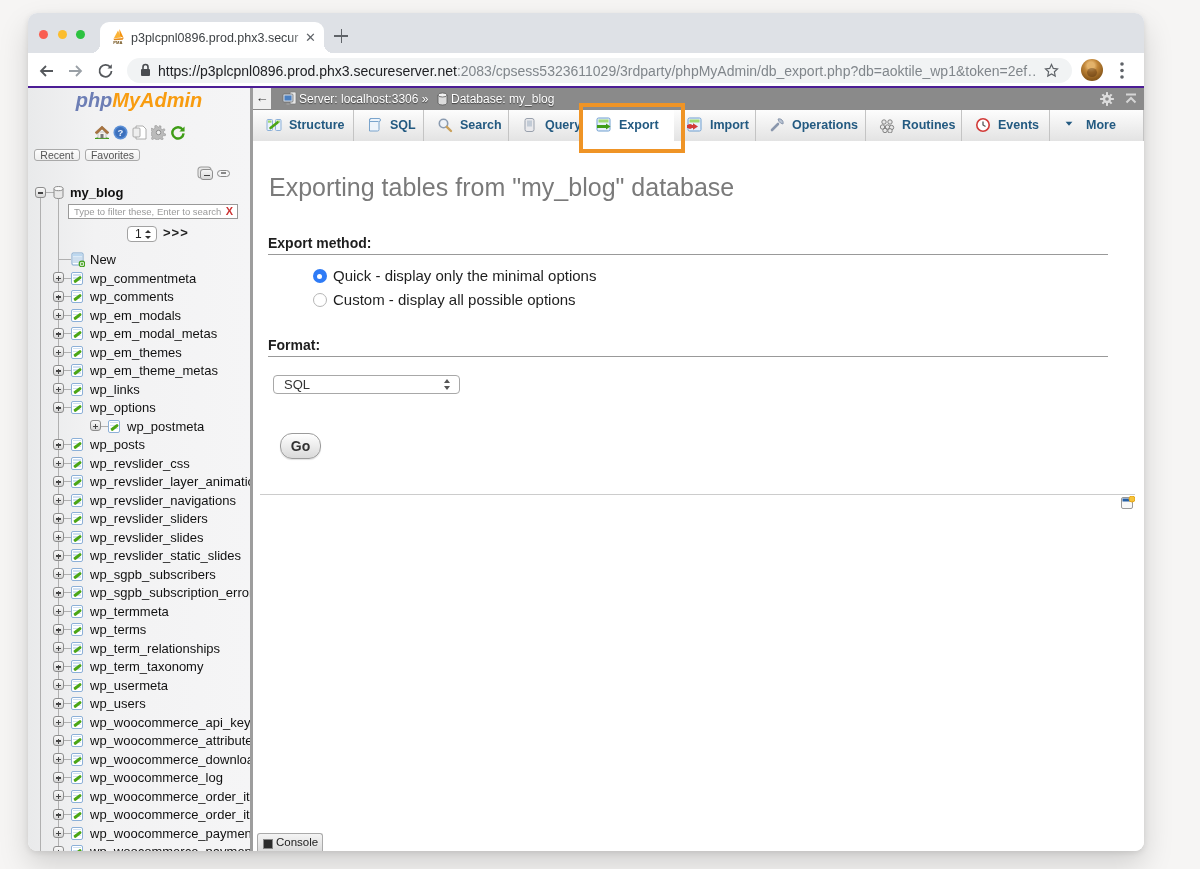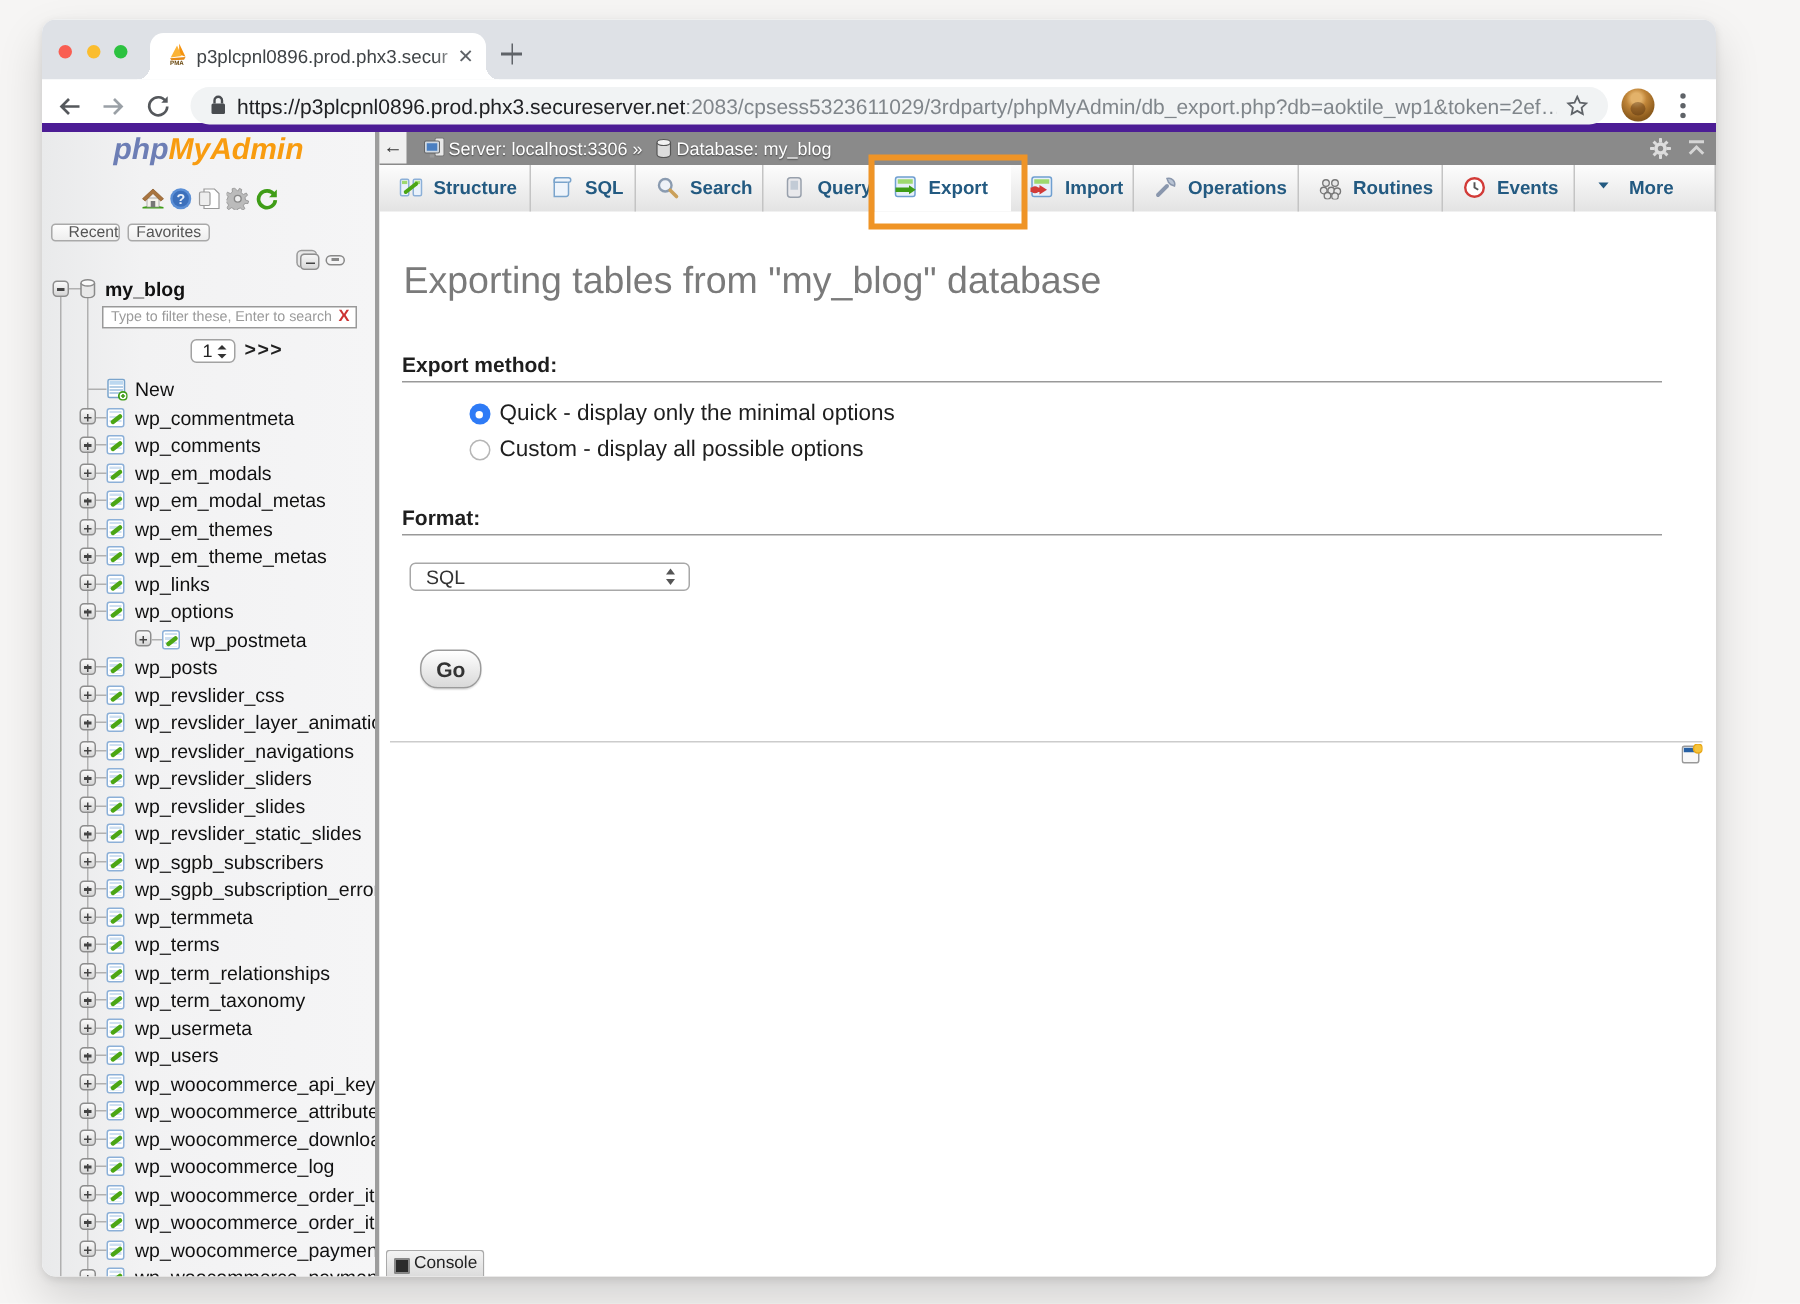--- a/index.html
+++ b/index.html
@@ -14,21 +14,21 @@
 #tab { position:absolute; left:72px; top:9px; width:224px; height:31px; background:#fff; border-radius:9px 9px 0 0; }
 #tab:before { content:""; position:absolute; left:-9px; bottom:0; width:9px; height:9px; background:radial-gradient(circle at 0 0, transparent 9px, #fff 9px); }
 #tab:after { content:""; position:absolute; right:-9px; bottom:0; width:9px; height:9px; background:radial-gradient(circle at 9px 0, transparent 9px, #fff 9px); }
 #tab-title { position:absolute; left:31px; top:8.5px; width:180px; font-size:12.5px; color:#3f4346; white-space:nowrap; overflow:hidden; -webkit-mask-image:linear-gradient(90deg,#000 88%,transparent); }
 #tab-x { position:absolute; left:205px; top:8px; font-size:13px; color:#5f6368; }
 #fav { position:absolute; left:11px; top:6px; width:15px; height:16px; }
 #newtab { position:absolute; left:306px; top:16px; width:15px; height:15px; }
 #newtab:before { content:""; position:absolute; left:6.6px; top:0; width:1.7px; height:14px; background:#5f6368; }
 #newtab:after { content:""; position:absolute; left:0; top:6.2px; width:14px; height:1.7px; background:#5f6368; }
 
-#toolbar { position:absolute; left:0; top:40px; width:100%; height:35px; background:#fff; border-bottom:6px solid #4c1d95; }
+#toolbar { position:absolute; left:0; top:40px; width:100%; height:35px; background:#fff; border-bottom:2px solid #4c1d95; }
 #pill { position:absolute; left:99px; top:4.5px; width:945px; height:25.5px; border-radius:13px; background:#f1f3f4; }
 #url { position:absolute; left:31px; top:5px; font-size:14px; color:#202124; white-space:nowrap; width:880px; overflow:hidden; }
 #url .gray { color:#80868b; }
 .navic { position:absolute; top:10px; }
 
 #side { position:absolute; left:0; top:75px; width:222px; height:763px; background:linear-gradient(90deg,#e9eaeb 0,#f2f2f3 30%,#f5f5f6 100%); overflow:hidden; }
 #vdiv { position:absolute; left:222px; top:75px; width:3px; height:763px; background:#9d9d9d; }
 #main { position:absolute; left:225px; top:75px; width:891px; height:763px; background:#fff; }
 
 #crumb { position:absolute; left:0; top:0; width:100%; height:22px; background:#8a8a8a; color:#fff; font-size:12px; }
@@ -62,21 +62,21 @@
 #foothr { position:absolute; left:7px; top:406px; width:875px; height:1px; background:#ccc; }
 #footico { position:absolute; left:868px; top:408px; width:14px; height:14px; }
 #console { position:absolute; left:4px; top:745px; width:66px; height:18px; background:linear-gradient(#f4f4f4,#dcdcdc); border:1px solid #aaa; border-bottom:none; border-radius:3px 3px 0 0; font-size:11.5px; color:#222; line-height:17px; }
 #console:before { content:""; position:absolute; left:5px; top:5px; width:8px; height:8px; background:#2b2b2b; border:1px solid #888; }
 #console span { position:absolute; left:18px; }
 
 #logo { position:absolute; left:0; top:1px; width:100%; text-align:center; font-size:20px; font-weight:bold; font-style:italic; letter-spacing:0; }
 #logo .b { color:#6d7eb5; } #logo .o { color:#f89c10; }
 #sideicons { position:absolute; left:66px; top:36.5px; width:128px; height:16px; }
 .btn-rf { position:absolute; top:61px; height:12px; border:1px solid #a9a9a9; border-radius:3px; background:linear-gradient(#fdfdfd,#eee); font-size:10.5px; color:#555; text-align:center; line-height:10.5px; }
-#b-recent { left:6px; width:46px;text-align:right; }
+#b-recent { left:6px; width:46px; }
 #b-fav { left:57px; width:55px; }
 #collapseico { position:absolute; left:172px; top:81px; width:13px; height:11px; border:1px solid #8e8e8e; border-radius:3px; background:linear-gradient(#f6f6f6,#d8d8d8); box-shadow:-2px -2px 0 -0.5px #e8e8e8, -2px -2px 0 0.5px #9a9a9a; }
 #collapseico:before { content:""; position:absolute; left:2.5px; top:4.5px; width:6px; height:1.5px; background:#444; }
 #linkico { position:absolute; left:189px; top:82px; width:13px; height:7px; border:1.5px solid #888; border-radius:4px; }
 #linkico:before { content:""; position:absolute; left:2.5px; top:1px; width:5px; height:2px; background:#888; }
 
 .vline { position:absolute; width:1px; background:#b0b0b0; }
 .minusbox,.plusbox { position:absolute; width:11px; height:11px; border:1px solid #8d8d8d; border-radius:3px; background:linear-gradient(#fafafa,#d6d6d6); }
 .minusbox:before,.plusbox:before { content:""; position:absolute; left:2px; top:4.5px; width:5px; height:1.5px; background:#444; }
 .plusbox:after { content:""; position:absolute; left:3.75px; top:2.75px; width:1.5px; height:5px; background:#444; }

